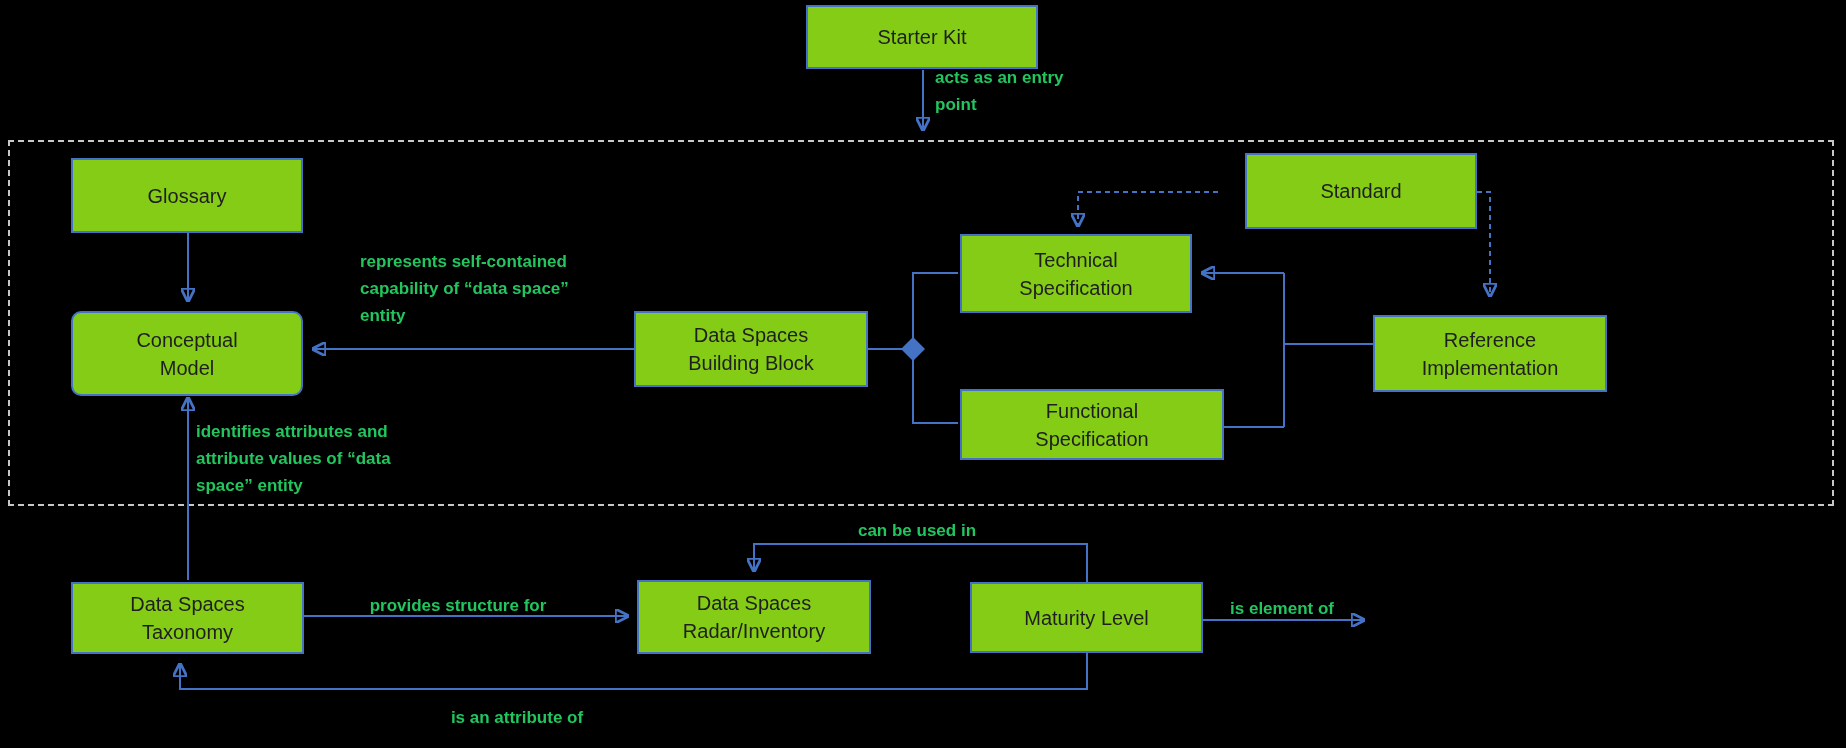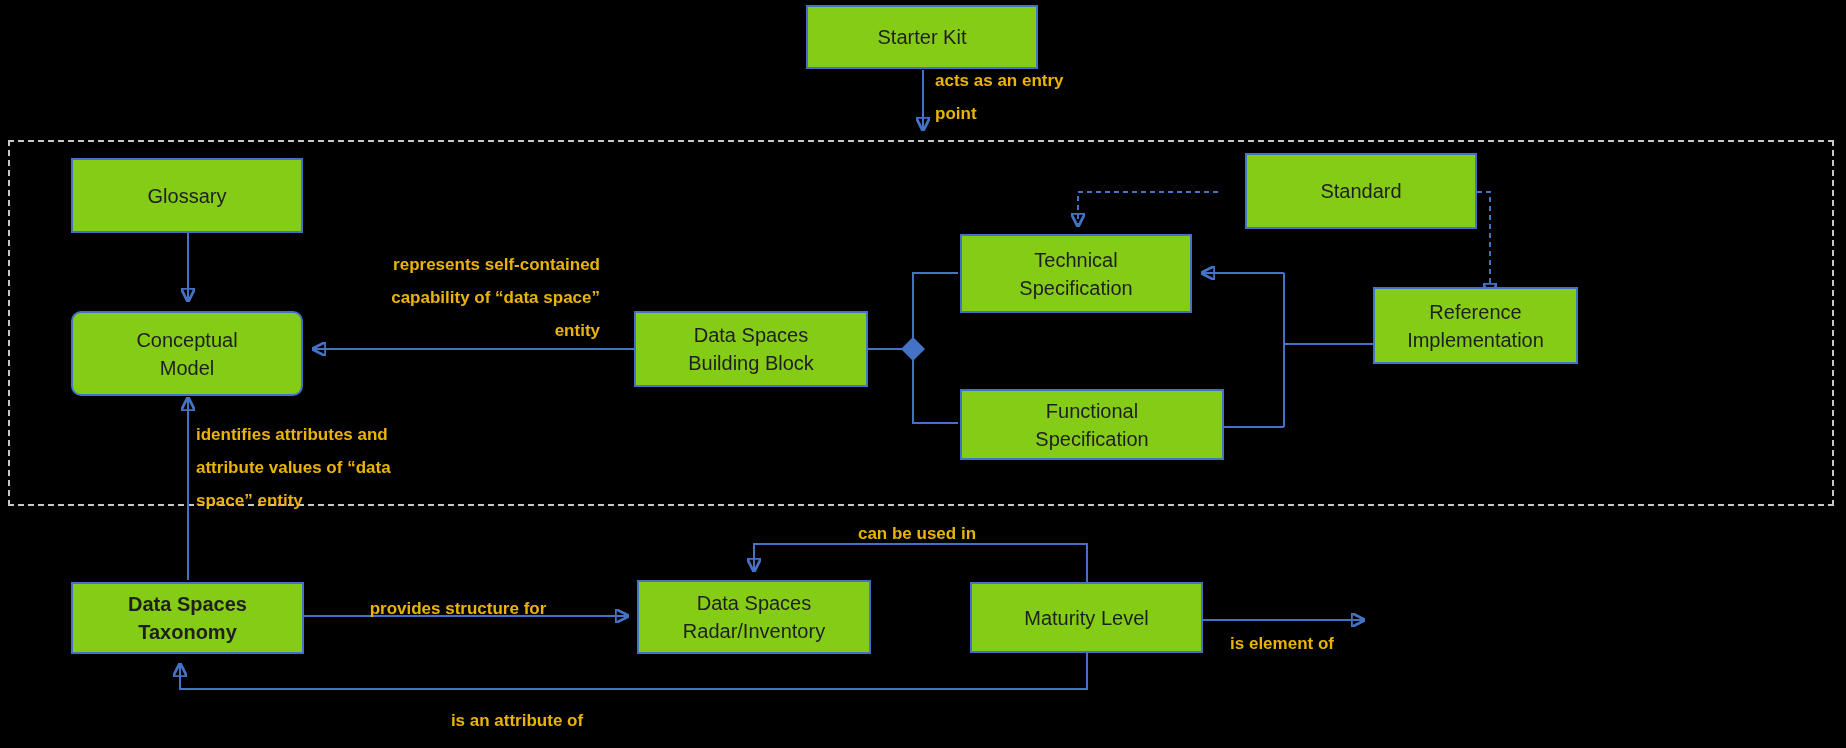--- a/index.html
+++ b/index.html
@@ -21,39 +21,39 @@
   .n-glossary{left:71px;top:158px;width:232px;height:75px;}
   .n-conceptual{left:71px;top:311px;width:232px;height:85px;border-radius:10px;}
   .n-conceptual span{max-width:120px;}
   .n-building{left:634px;top:311px;width:234px;height:76px;}
   .n-building span{max-width:140px;}
   .n-techspec{left:960px;top:234px;width:232px;height:79px;}
   .n-techspec span{max-width:125px;}
   .n-funcspec{left:960px;top:389px;width:264px;height:71px;}
   .n-funcspec span{max-width:125px;}
   .n-standard{left:1218px;top:153px;width:232px;height:76px;margin-left:27px;}
-  .n-refimpl{left:1373px;top:287px;width:205px;height:77px;}
+  .n-refimpl{left:1373px;top:315px;width:234px;height:77px;}
   .n-refimpl span{max-width:160px;}
-  .n-taxonomy{left:71px;top:582px;width:233px;height:72px;font-weight:bold;}
+  .n-taxonomy{left:71px;top:582px;width:233px;height:72px;}
   .n-taxonomy span{max-width:125px;}
   .n-radar{left:637px;top:580px;width:234px;height:74px;}
   .n-radar span{max-width:155px;}
   .n-maturitylevel{left:970px;top:582px;width:233px;height:71px;}
   .n-maturitymodel{left:1374px;top:583px;width:232px;height:70px;}
   .edge-label{
-    position:absolute;color:#eab308;font-weight:bold;font-size:17px;line-height:33px;
+    position:absolute;color:#22c55e;font-weight:bold;font-size:17px;line-height:27px;
   }
   .l-entry{left:935px;top:64px;width:140px;text-align:left;}
   .l-describes{left:78px;top:241px;width:110px;text-align:left;}
-  .l-represents{left:360px;top:248px;width:240px;text-align:right;}
+  .l-represents{left:360px;top:248px;width:240px;text-align:left;}
   .l-identifies{left:196px;top:418px;width:212px;text-align:left;}
   .l-isimpl{left:1043px;top:332px;width:222px;text-align:center;}
   .l-provides{left:358px;top:592px;width:200px;text-align:center;}
   .l-canbeused{left:847px;top:517px;width:140px;text-align:center;}
-  .l-iselement{left:1221px;top:627px;width:122px;text-align:center;}
+  .l-iselement{left:1221px;top:595px;width:122px;text-align:center;}
   .l-isattr{left:437px;top:704px;width:160px;text-align:center;}
   svg.wires{position:absolute;left:0;top:0;width:1846px;height:748px;}
   svg.wires path{fill:none;stroke:#4472c4;stroke-width:2;}
   svg.wires path.dashed{stroke-dasharray:5,4;}
 </style>
 </head>
 <body>
 
 <div id="stage">
 

